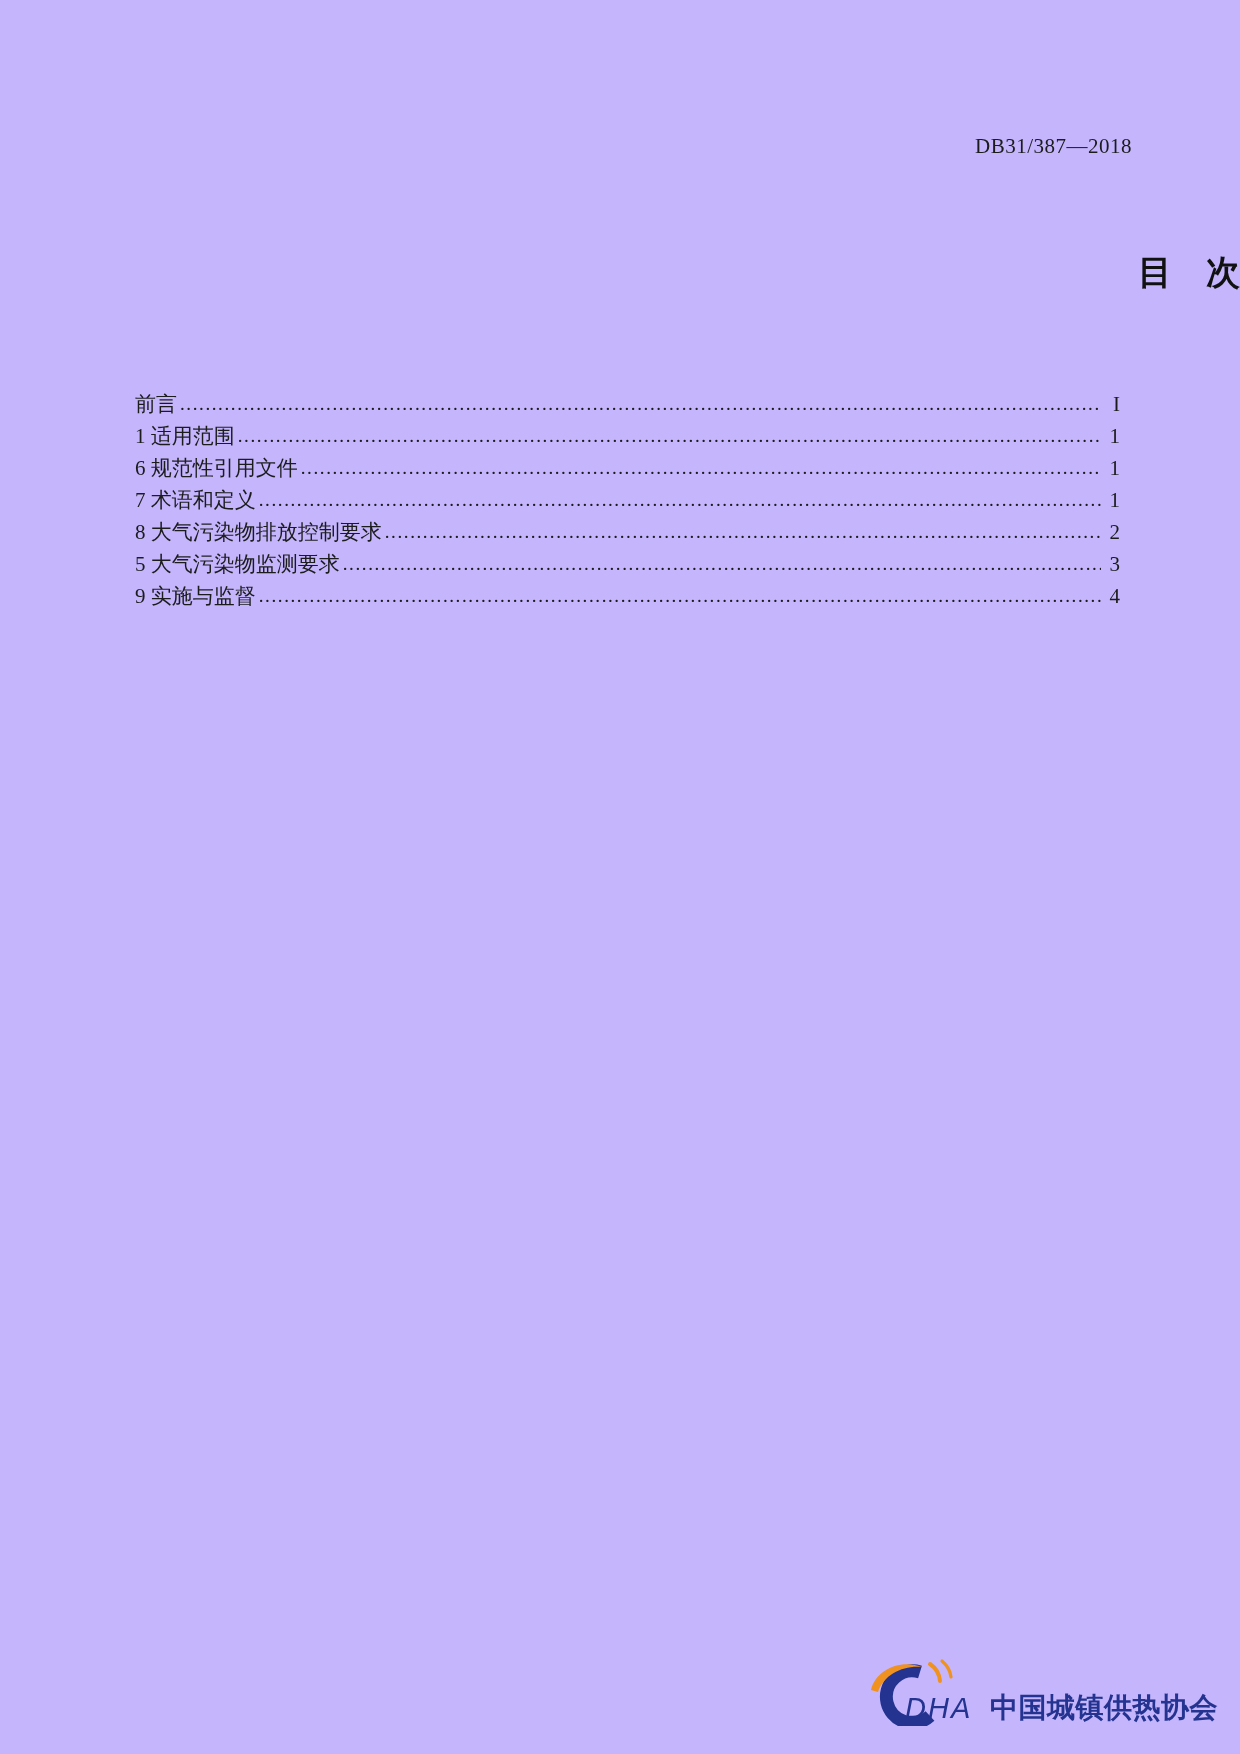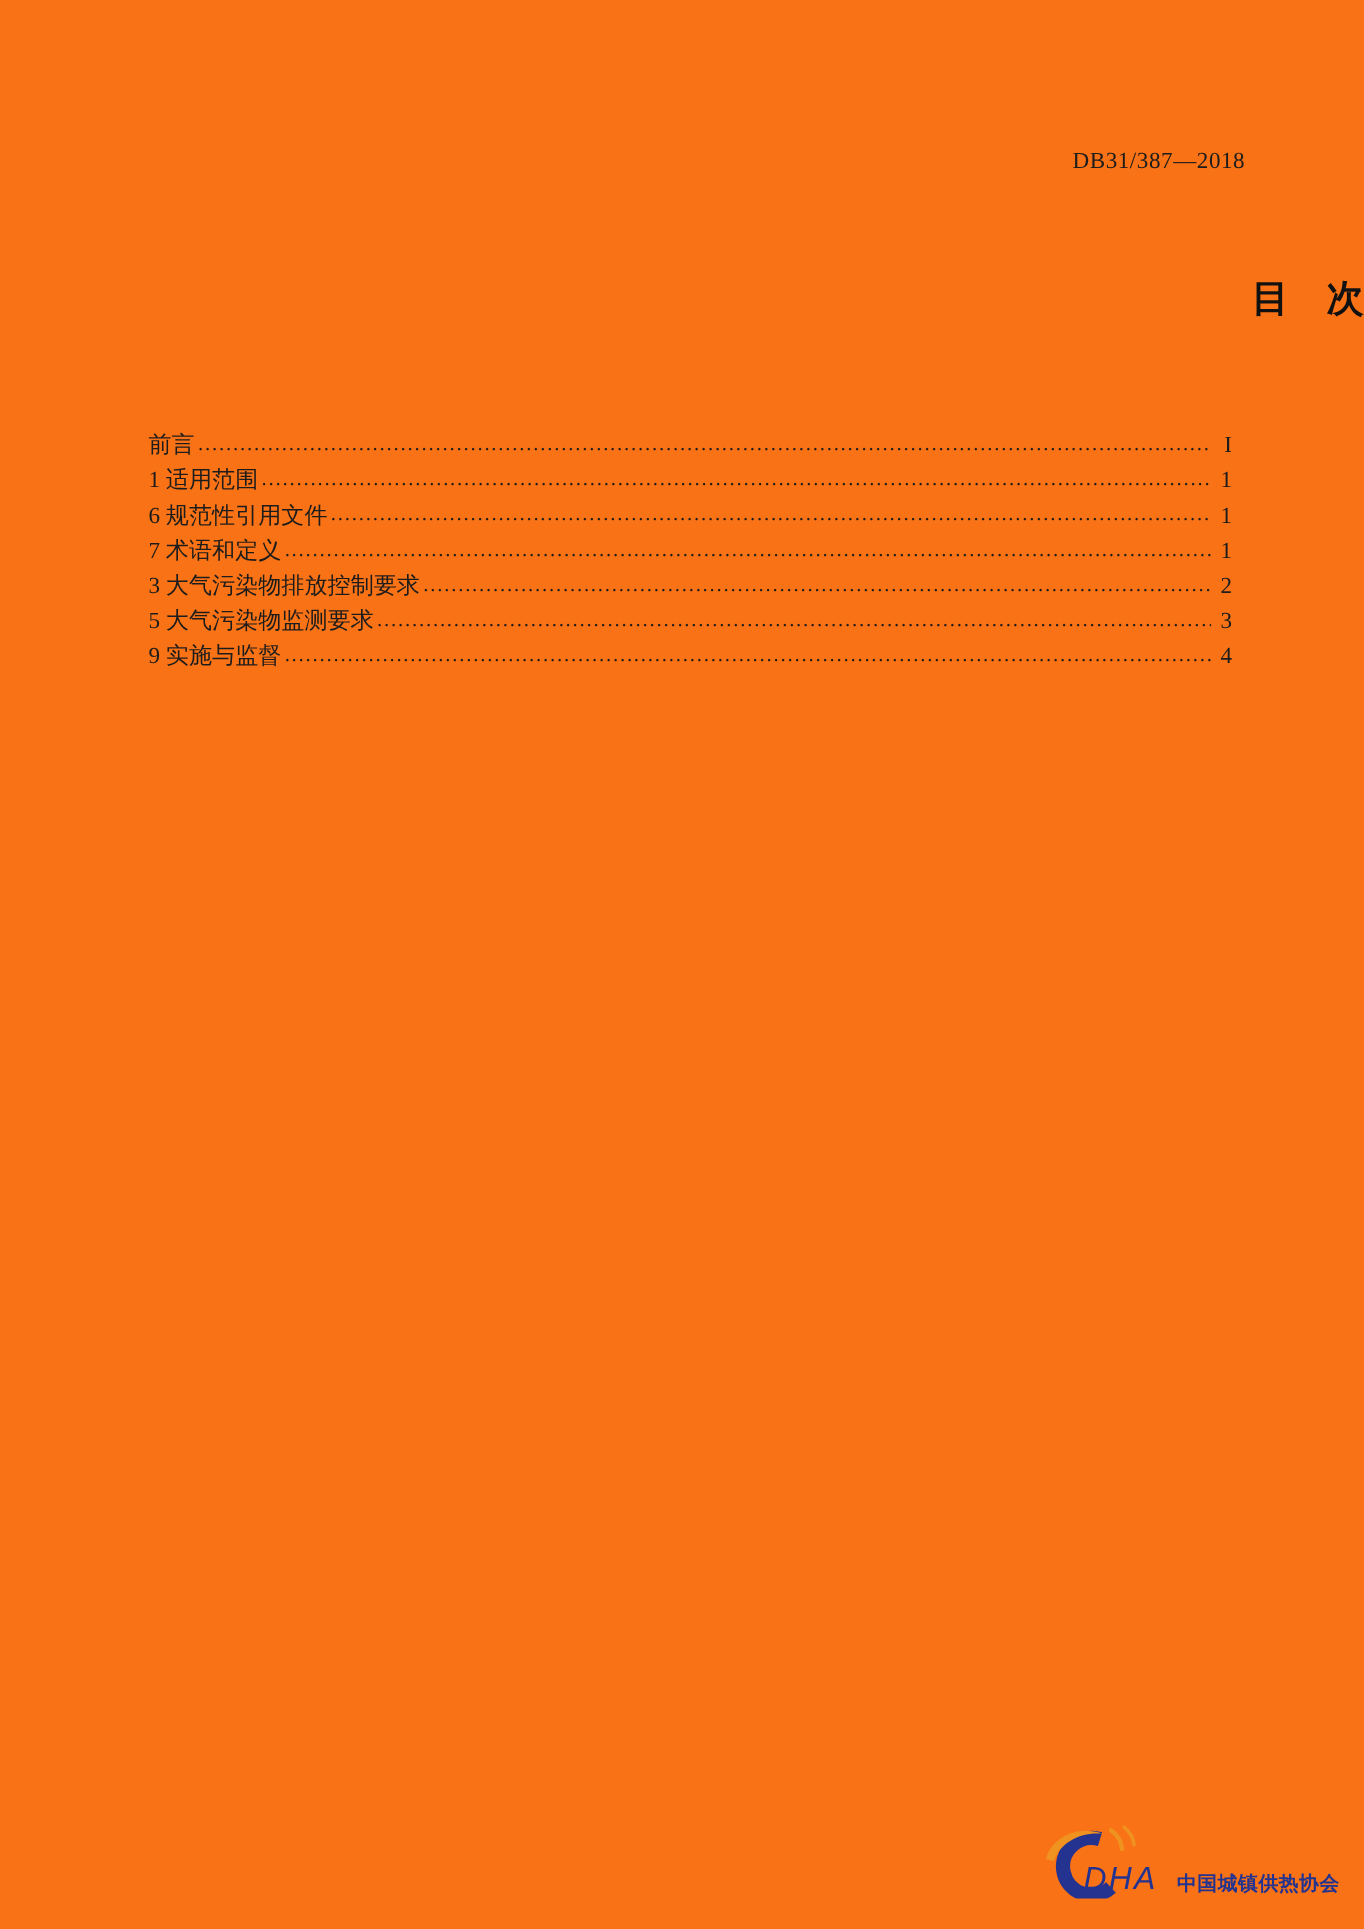--- a/index.html
+++ b/index.html
@@ -2,21 +2,21 @@
 <html><head>
 <meta charset="utf-8">
 <style>
   * { margin: 0; padding: 0; box-sizing: border-box; }
   html, body { background: #e8e8e8; }
   .page {
     position: relative;
     width: 1240px;
     height: 1754px;
     margin: 0 auto;
-    background: #f97316;
+    background: #c4b5fd;
     font-family: "Liberation Serif", "DejaVu Serif", serif;
     color: #1c1c1c;
     overflow: hidden;
   }
   .doc-header {
     position: absolute;
     top: 134px;
     left: 135px;
     right: 108px;
     text-align: right;
@@ -88,21 +88,21 @@
     font-family: "Liberation Sans", "DejaVu Sans", sans-serif;
     font-weight: normal;
     font-style: italic;
     font-size: 29px;
     letter-spacing: 2px;
     line-height: 1;
   }
   .logo-name {
     font-family: "DejaVu Sans", "Liberation Sans", sans-serif;
     font-weight: bold;
-    font-size: 18px;
+    font-size: 28px;
     line-height: 1;
     margin-left: 10px;
     margin-bottom: 4px;
     letter-spacing: 0.5px;
     white-space: nowrap;
   }
 </style>
 </head>
 <body>
 
@@ -127,21 +127,21 @@
         <span class="toc-label">6 规范性引用文件</span>
         <span class="toc-dots"></span>
         <span class="toc-page">1</span>
       </div>
       <div class="toc-row">
         <span class="toc-label">7 术语和定义</span>
         <span class="toc-dots"></span>
         <span class="toc-page">1</span>
       </div>
       <div class="toc-row">
-        <span class="toc-label">3 大气污染物排放控制要求</span>
+        <span class="toc-label">8 大气污染物排放控制要求</span>
         <span class="toc-dots"></span>
         <span class="toc-page">2</span>
       </div>
       <div class="toc-row">
         <span class="toc-label">5 大气污染物监测要求</span>
         <span class="toc-dots"></span>
         <span class="toc-page">3</span>
       </div>
       <div class="toc-row">
         <span class="toc-label">9 实施与监督</span>

